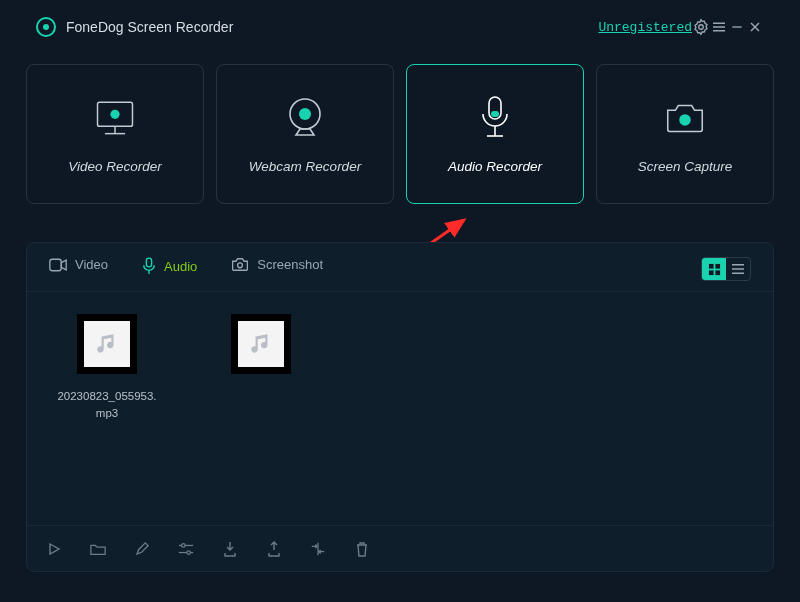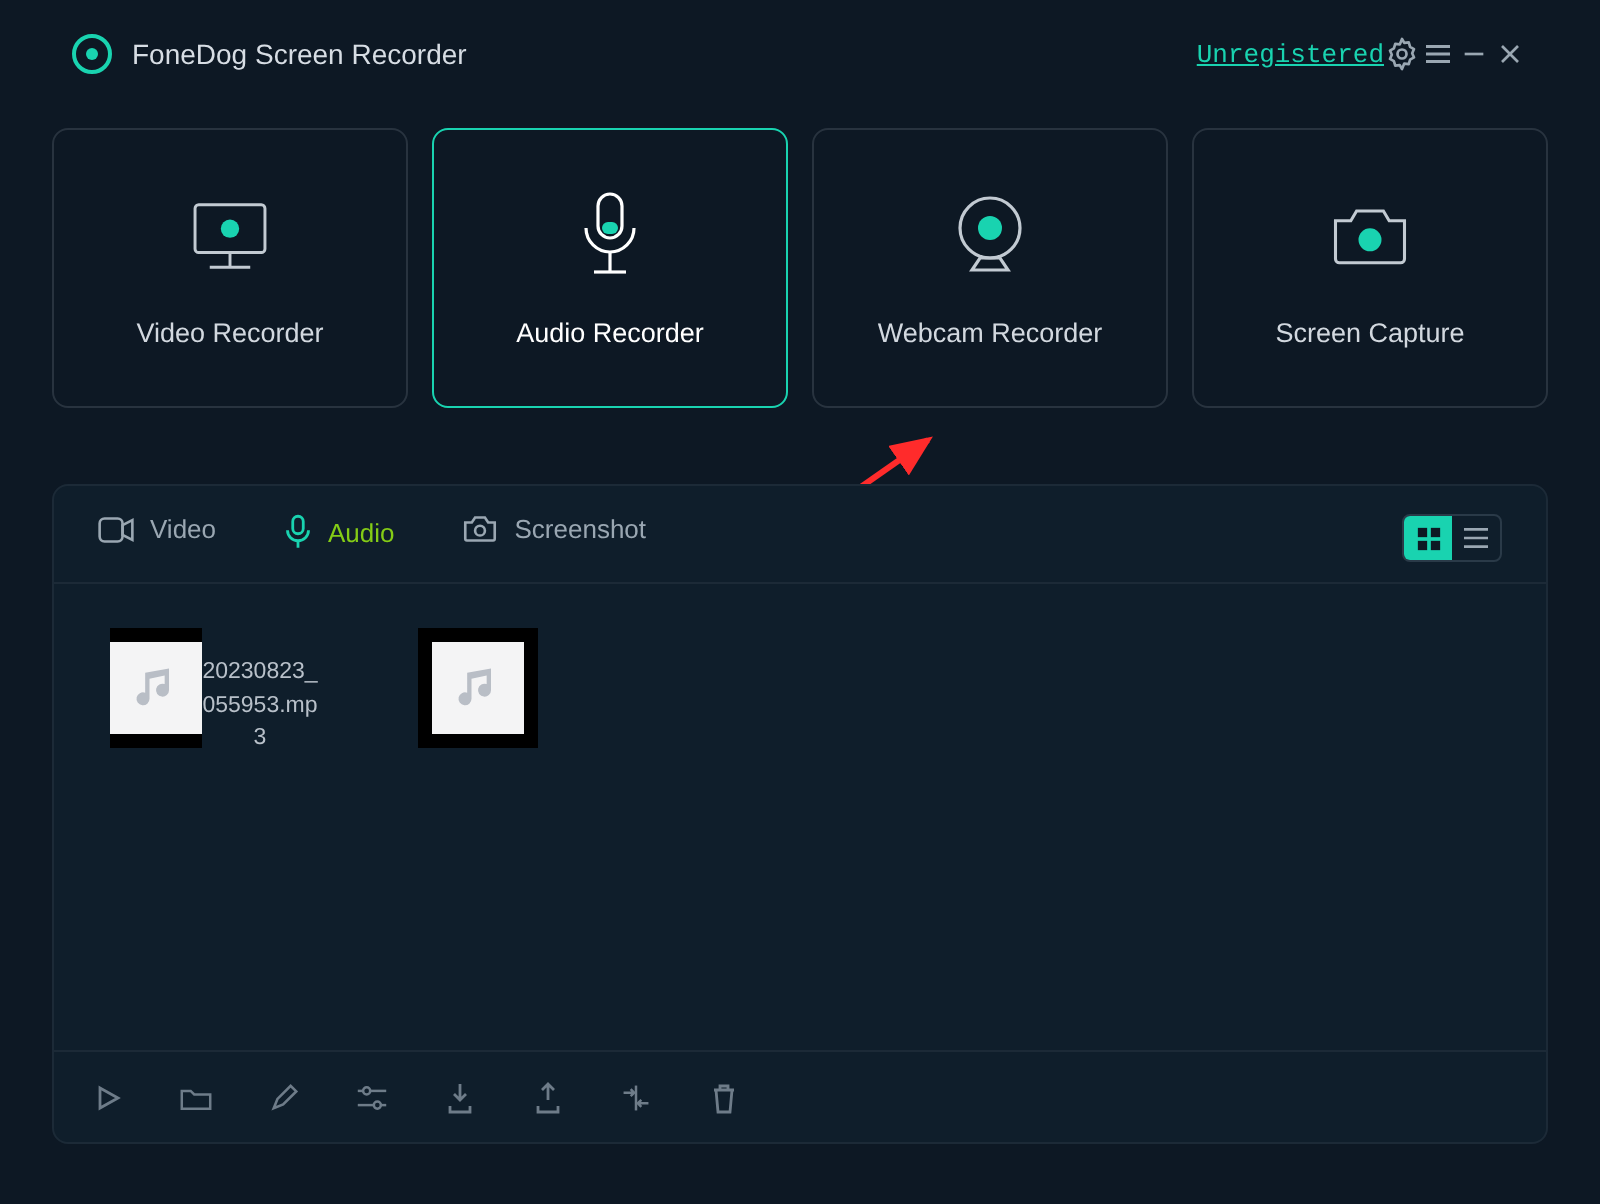--- a/index.html
+++ b/index.html
@@ -50,20 +50,21 @@
     height: 140px;
     border: 1px solid #28333f;
     border-radius: 8px;
     display:flex;
     flex-direction:column;
     align-items:center;
     justify-content:center;
     gap:18px;
     cursor:pointer;
     position:relative;
+    font-style:italic;
   }
   .mode-card.active { border-color:#19d3b0; }
   .mode-card .mlabel { font-size:13.5px; color:#d2d8df; }
   .mode-card.active .mlabel { color:#fff; font-weight:500; }
   .micon { width:46px; height:46px; display:flex; align-items:center; justify-content:center; }
 
   
   .panel {
     margin: 38px 26px 0 26px;
     background:#0f1e2b;
@@ -99,21 +100,21 @@
 
   
   .files {
     display:flex;
     gap:50px;
     padding: 22px 28px;
     flex-wrap:wrap;
   }
   .file {
     width:104px;
-    display:flex; flex-direction:row; 
+    display:flex; flex-direction:column; align-items:center;
     cursor:pointer;
   }
   .thumb {
     width:60px; height:60px;
     background:#000;
     display:flex; align-items:center; justify-content:center;
   }
   .thumb-inner {
     width:46px; height:46px; background:#f4f4f5;
     display:flex; align-items:center; justify-content:center;
@@ -187,41 +188,41 @@
     <div class="micon">
       <svg width="50" height="42" viewBox="0 0 50 42" fill="none" stroke="#c2cad2" stroke-width="1.6">
         <rect x="6" y="4" width="38" height="26" rx="2"></rect>
         <line x1="14" y1="38" x2="36" y2="38"></line>
         <line x1="25" y1="30" x2="25" y2="38"></line>
         <circle cx="25" cy="17" r="5" fill="#19d3b0" stroke="none"></circle>
       </svg>
     </div>
     <div class="mlabel">Video Recorder</div>
   </div>
+  <div class="mode-card">
+    <div class="micon">
+      <svg width="46" height="46" viewBox="0 0 46 46" fill="none" stroke="#c2cad2" stroke-width="1.6">
+        <circle cx="23" cy="19" r="15"></circle>
+        <circle cx="23" cy="19" r="6" fill="#19d3b0" stroke="none"></circle>
+        <path d="M14 40 h18 l-4-6 h-10z"></path>
+      </svg>
+    </div>
+    <div class="mlabel">Webcam Recorder</div>
+  </div>
   <div class="mode-card active">
     <div class="micon">
       <svg width="40" height="48" viewBox="0 0 40 48" fill="none" stroke="#fff" stroke-width="1.6">
         <rect x="14" y="3" width="12" height="22" rx="6"></rect>
         <path d="M8 20 a12 12 0 0 0 24 0"></path>
         <line x1="20" y1="32" x2="20" y2="42"></line>
         <line x1="12" y1="42" x2="28" y2="42"></line>
         <rect x="16" y="17" width="8" height="6" rx="3" fill="#19d3b0" stroke="none"></rect>
       </svg>
     </div>
     <div class="mlabel">Audio Recorder</div>
-  </div>
-  <div class="mode-card">
-    <div class="micon">
-      <svg width="46" height="46" viewBox="0 0 46 46" fill="none" stroke="#c2cad2" stroke-width="1.6">
-        <circle cx="23" cy="19" r="15"></circle>
-        <circle cx="23" cy="19" r="6" fill="#19d3b0" stroke="none"></circle>
-        <path d="M14 40 h18 l-4-6 h-10z"></path>
-      </svg>
-    </div>
-    <div class="mlabel">Webcam Recorder</div>
   </div>
   <div class="mode-card">
     <div class="micon">
       <svg width="48" height="40" viewBox="0 0 48 40" fill="none" stroke="#c2cad2" stroke-width="1.6">
         <path d="M6 12 h8 l3-5 h14 l3 5 h8 v20 a2 2 0 0 1-2 2 H8 a2 2 0 0 1-2-2 z"></path>
         <circle cx="24" cy="22" r="6" fill="#19d3b0" stroke="none"></circle>
       </svg>
     </div>
     <div class="mlabel">Screen Capture</div>
   </div>

